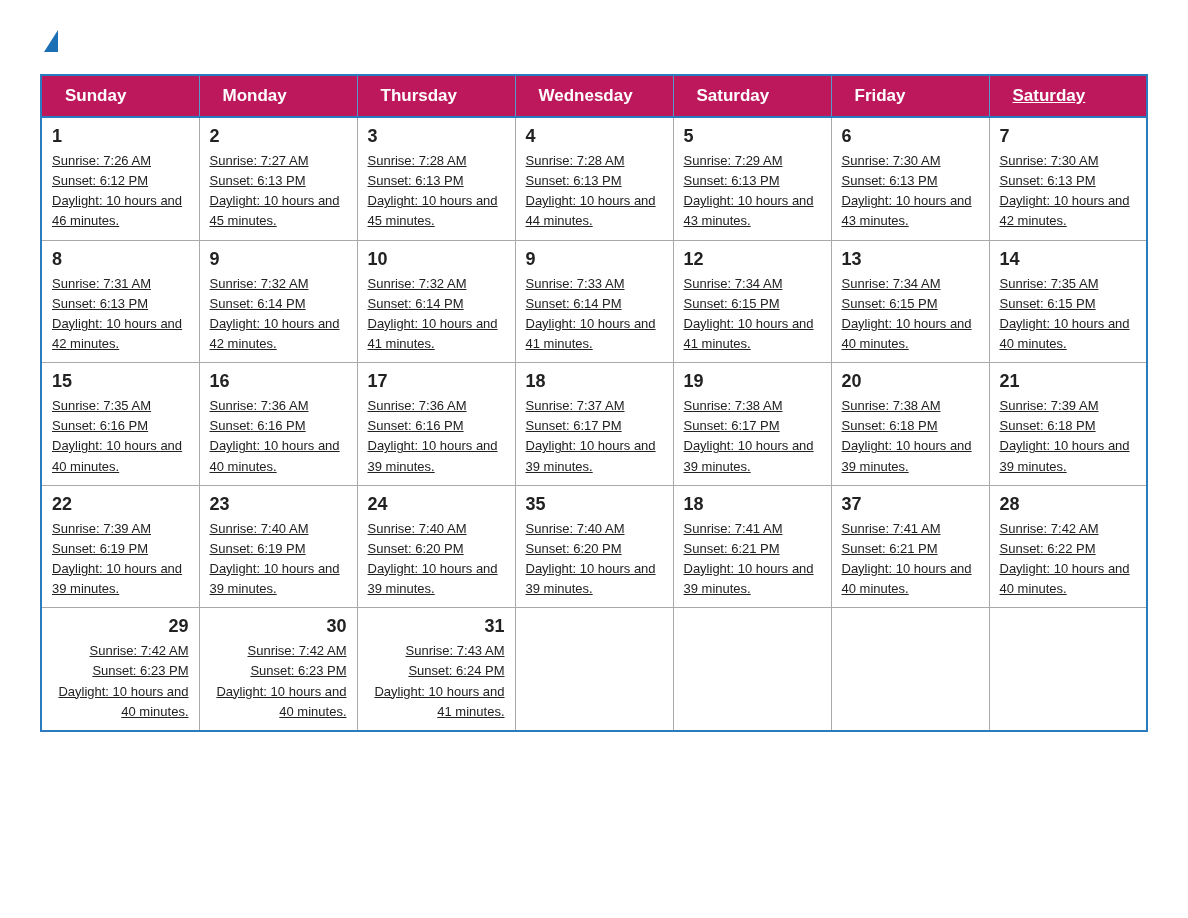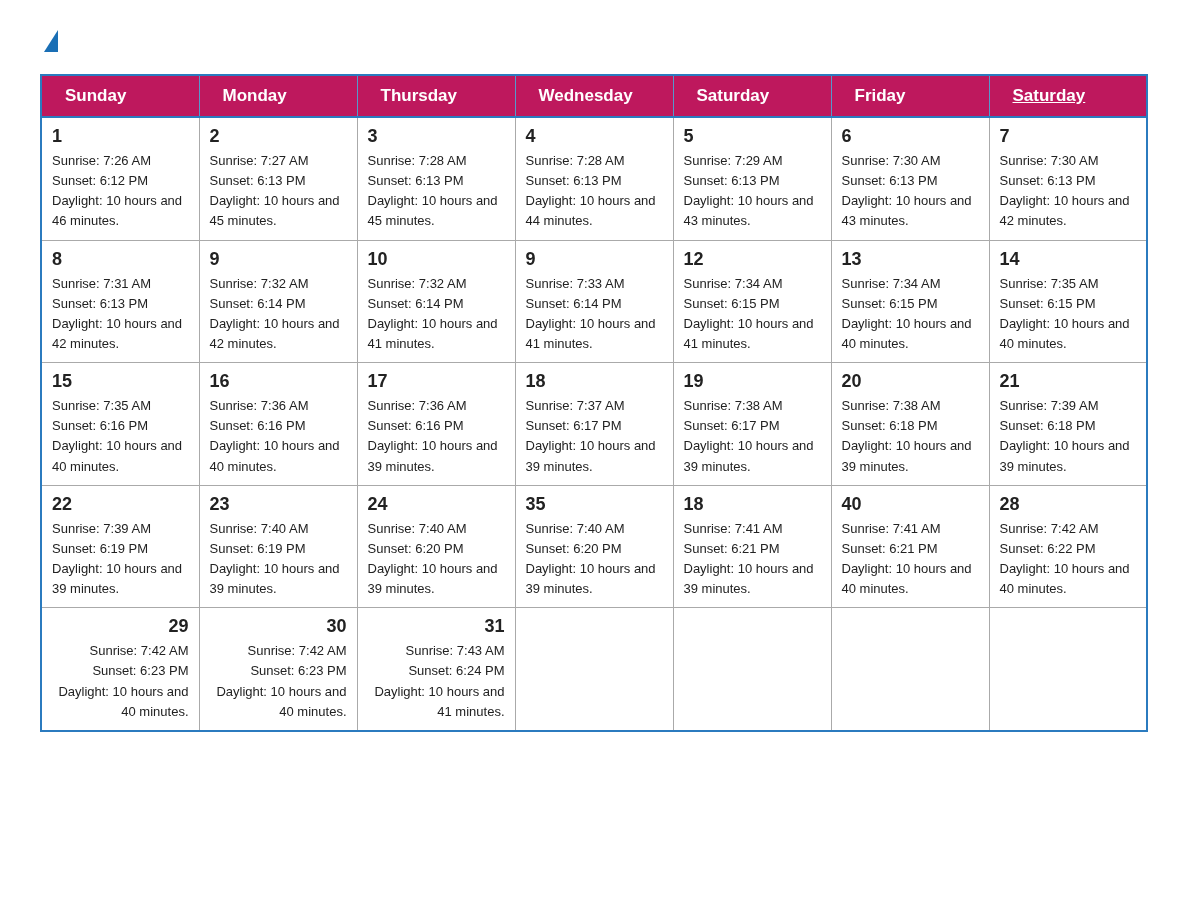--- a/index.html
+++ b/index.html
@@ -87,20 +87,21 @@
       font-size: 18px;
       font-weight: bold;
       color: #222;
       margin-bottom: 4px;
       display: block;
     }
     .day-info {
       font-size: 13px;
       line-height: 1.55;
       color: #222;
+      text-decoration: underline;
     }
     .calendar tbody tr:last-child td {
       border-bottom: 2px solid #2b7bbf;
       text-align: right;
     }
     .calendar tbody tr td:first-child {
       border-left: 2px solid #2b7bbf;
     }
     .calendar tbody tr td:last-child {
       border-right: 2px solid #2b7bbf;
@@ -361,21 +362,21 @@
         </td>
         <td>
           <span class="day-number">18</span>
           <div class="day-info">
             Sunrise: 7:41 AM<br>
             Sunset: 6:21 PM<br>
             Daylight: 10 hours and 39 minutes.
           </div>
         </td>
         <td>
-          <span class="day-number">40</span>
+          <span class="day-number">37</span>
           <div class="day-info">
             Sunrise: 7:41 AM<br>
             Sunset: 6:21 PM<br>
             Daylight: 10 hours and 40 minutes.
           </div>
         </td>
         <td>
           <span class="day-number">28</span>
           <div class="day-info">
             Sunrise: 7:42 AM<br>

